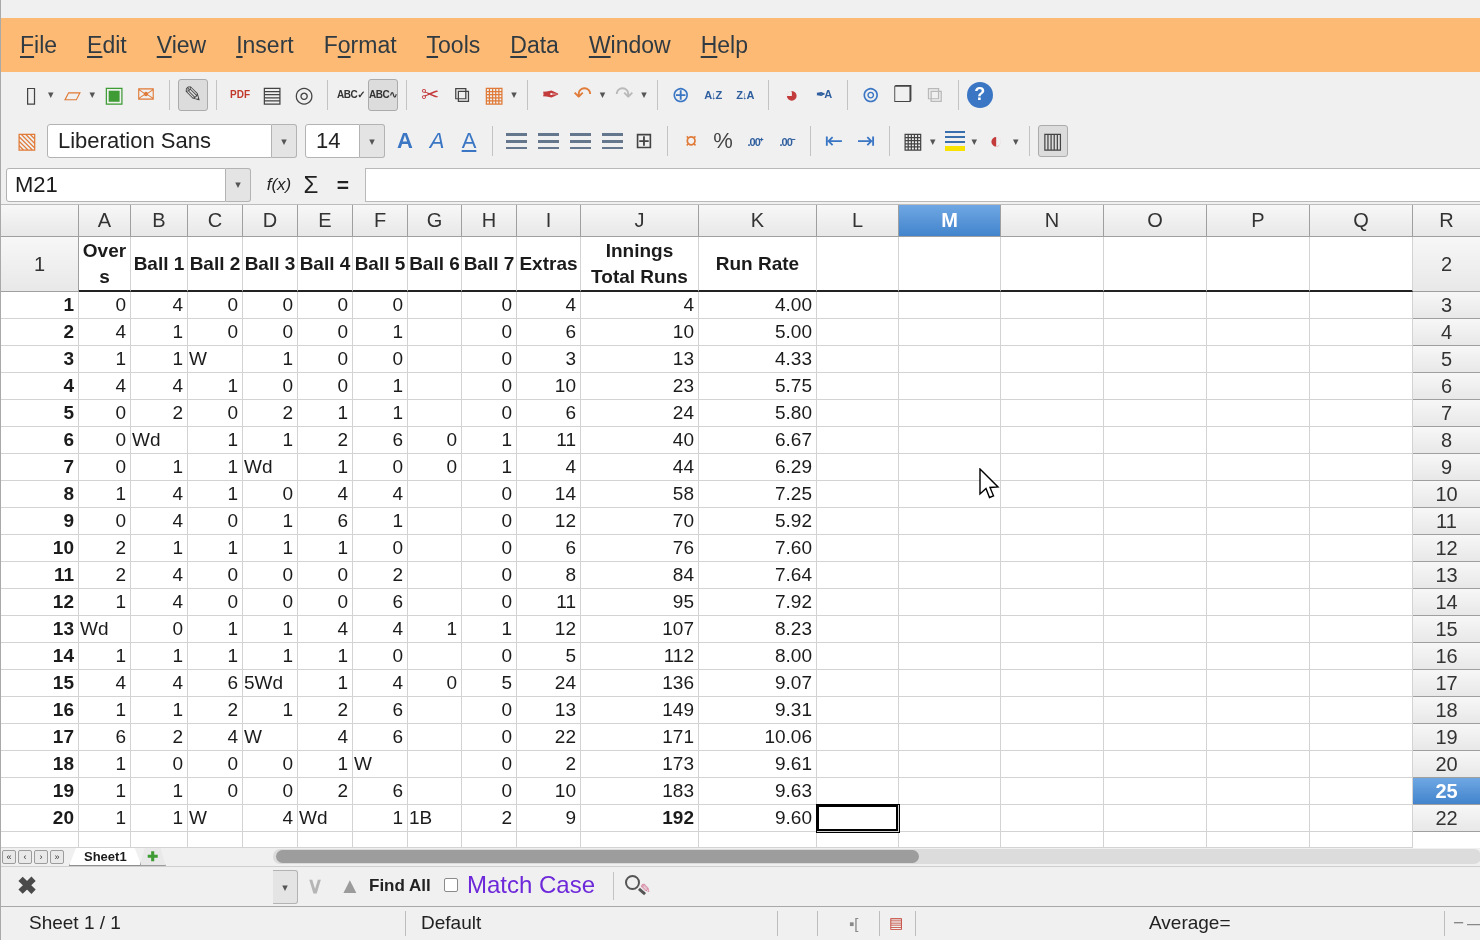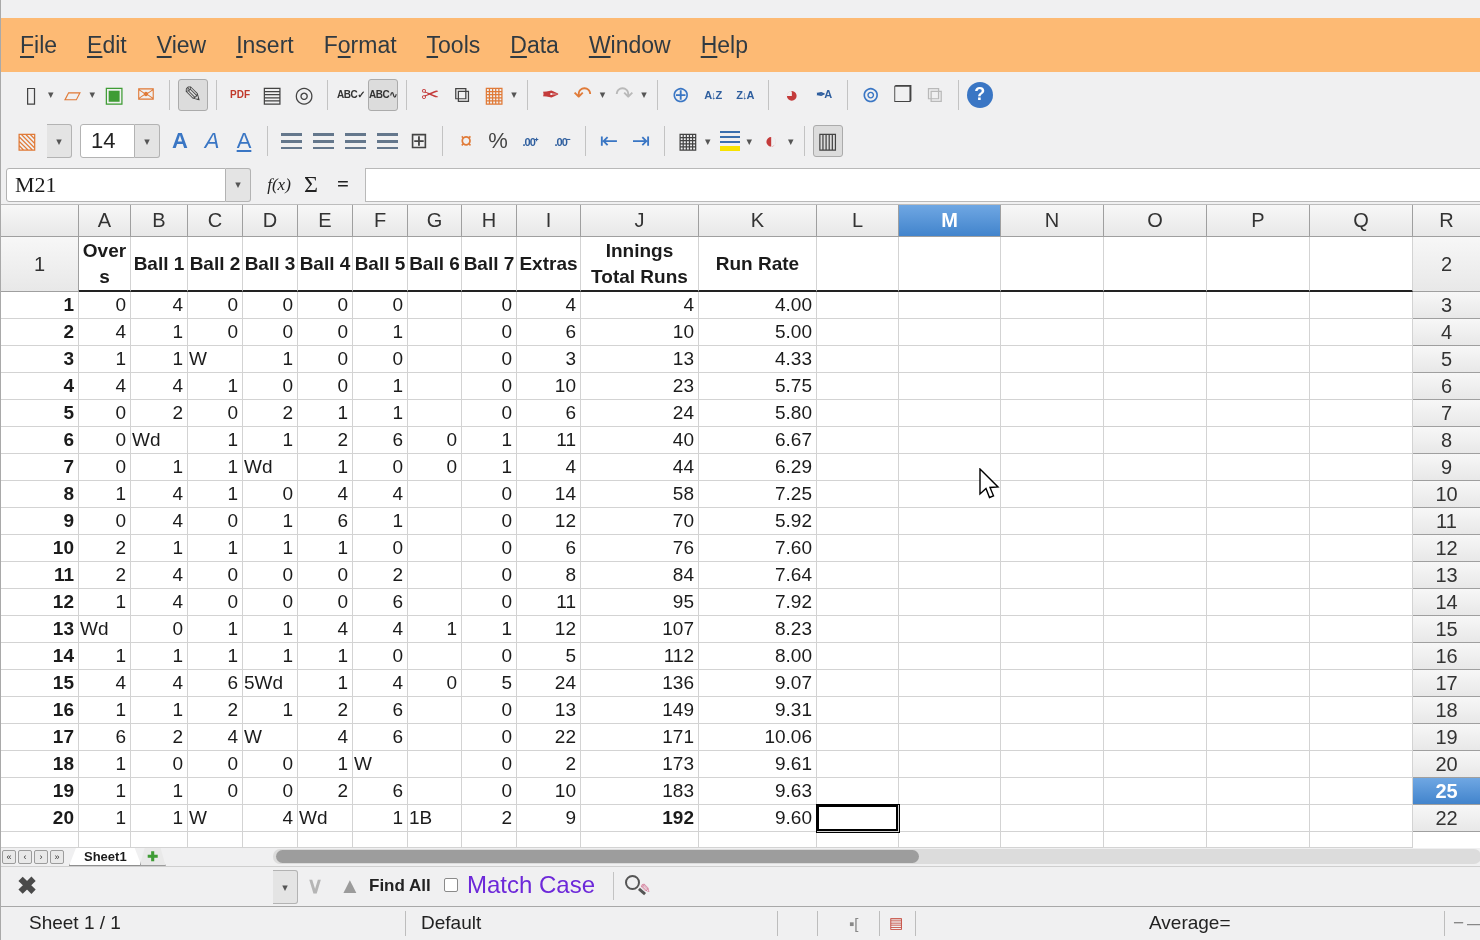--- a/index.html
+++ b/index.html
@@ -46,21 +46,21 @@
     background-image:repeating-linear-gradient(to bottom,#3a6fae 0 2px,transparent 2px 5px); }
   .combo { display:flex; align-items:stretch; height:34px; margin:0 4px; }
   .combo .cbox { background:#fff; border:1px solid #b3b3b3; border-radius:3px 0 0 3px;
     display:flex; align-items:center; padding:0 10px; font-size:22px; color:#222; }
   .combo .cbtn { width:25px; background:#e4e4e4; border:1px solid #b3b3b3; border-left:0;
     border-radius:0 3px 3px 0; display:flex; align-items:center; justify-content:center;
     font-size:11px; color:#555; }
 
   
   .formulabar { position:absolute; top:165px; left:0; width:1480px; height:40px;
-    background:#f0f0f1; display:flex; align-items:center; border-bottom:1px solid #bdbdbd;font-family:Liberation Serif, serif;}
+    background:#f0f0f1; display:flex; align-items:center; border-bottom:1px solid #bdbdbd;}
   .namebox { display:flex; margin-left:5px; height:34px;}
   .namebox .nb { width:220px; background:#fff; border:1px solid #b3b3b3; border-radius:3px 0 0 3px;
     font-size:22px; display:flex; align-items:center; padding-left:8px; }
   .namebox .cbtn { width:25px; background:#e4e4e4; border:1px solid #b3b3b3; border-left:0;
     border-radius:0 3px 3px 0; display:flex; align-items:center; justify-content:center; font-size:11px; color:#555;}
   .fbtn { min-width:32px; height:32px; display:flex; align-items:center; justify-content:center;
     font-size:21px; color:#222; }
   .fx { font-style:italic; font-size:17px; }
   .sigma { font-size:24px; }
   .finput { flex:1; height:34px; background:#fff; border:1px solid #b9b9b9; margin-left:6px; border-right:0;}
@@ -190,20 +190,21 @@
       <span class="ticon blue">⊚</span>
       <span class="ticon">❒</span>
       <span class="ticon disabled">⧉</span>
       <span class="tsep"></span>
       <span class="ticon help">?</span>
     </div>
 
   <div class="toolbar tb-fmt">
     <span class="ticon orange">▧</span>
     <div class="combo">
+      <div class="cbox" style="width:225px">Liberation Sans</div>
       <div class="cbtn">▾</div>
     </div>
     <div class="combo">
       <div class="cbox" style="width:55px">14</div>
       <div class="cbtn">▾</div>
     </div>
     <span id="fmt-icons" style="display:flex;align-items:center;">
         <span class="ticon blue" style="font-weight: bold;">A</span>
         <span class="ticon blue" style="font-style: italic;">A</span>
         <span class="ticon blue" style="text-decoration: underline;">A</span>

